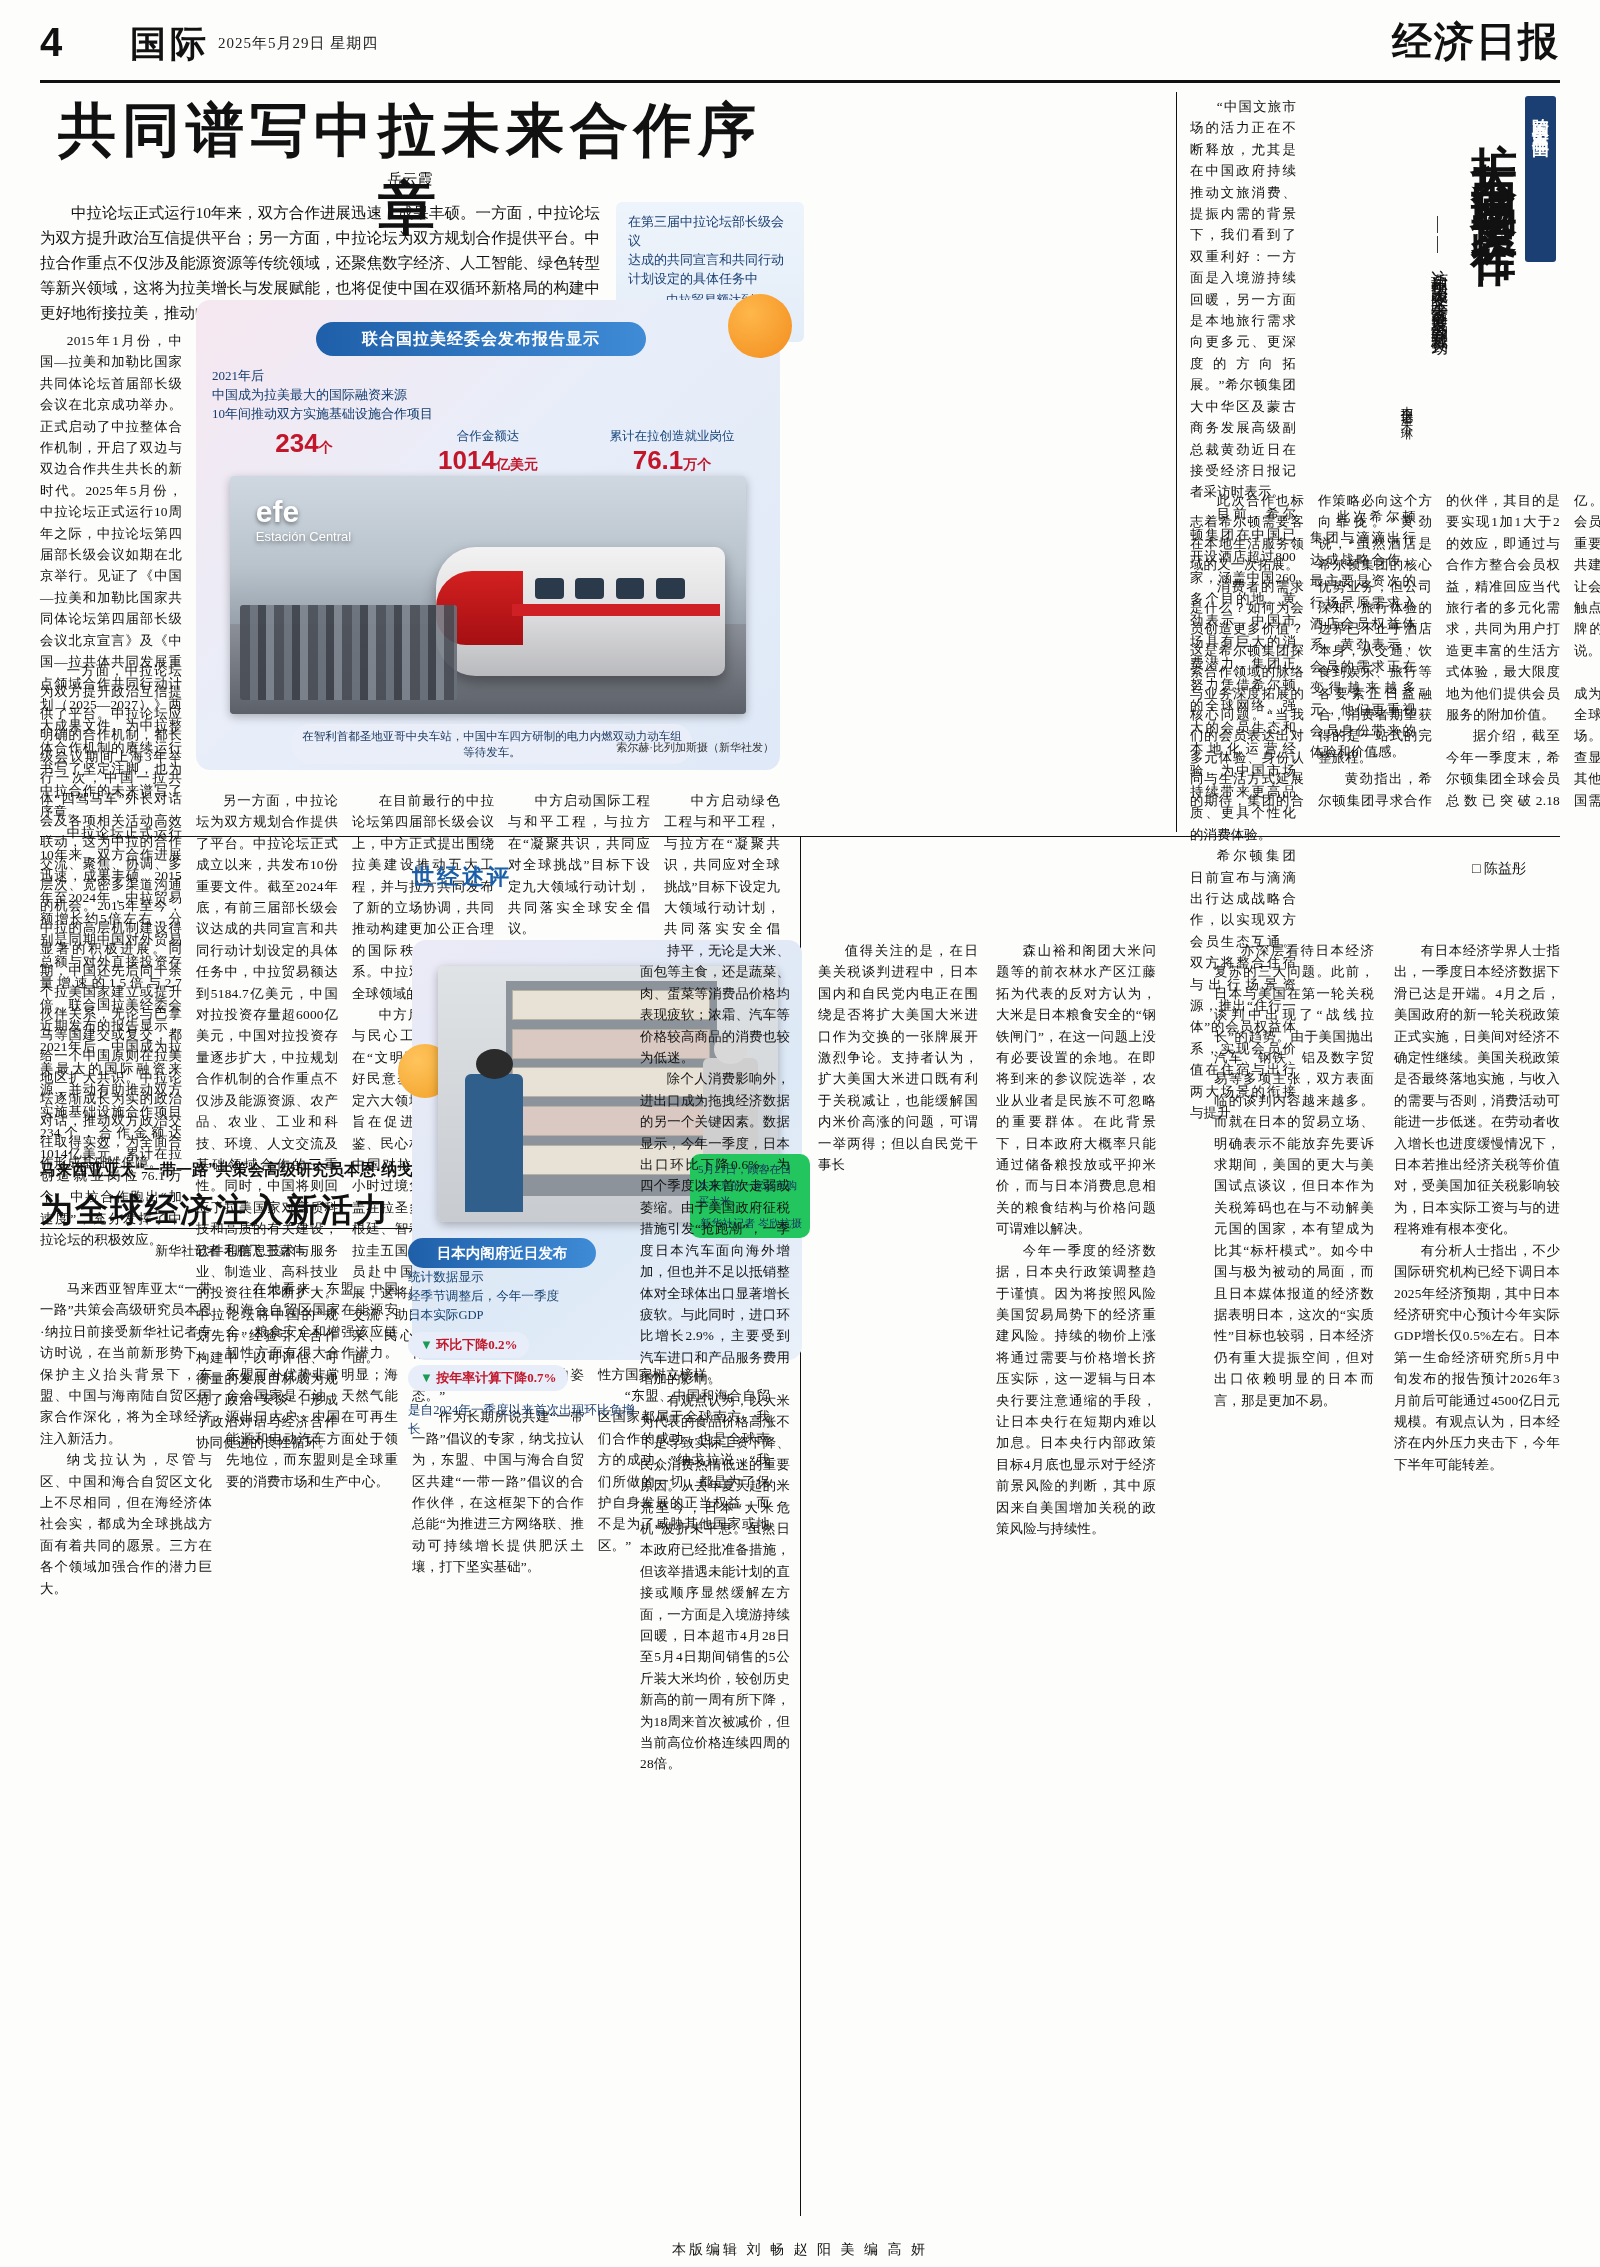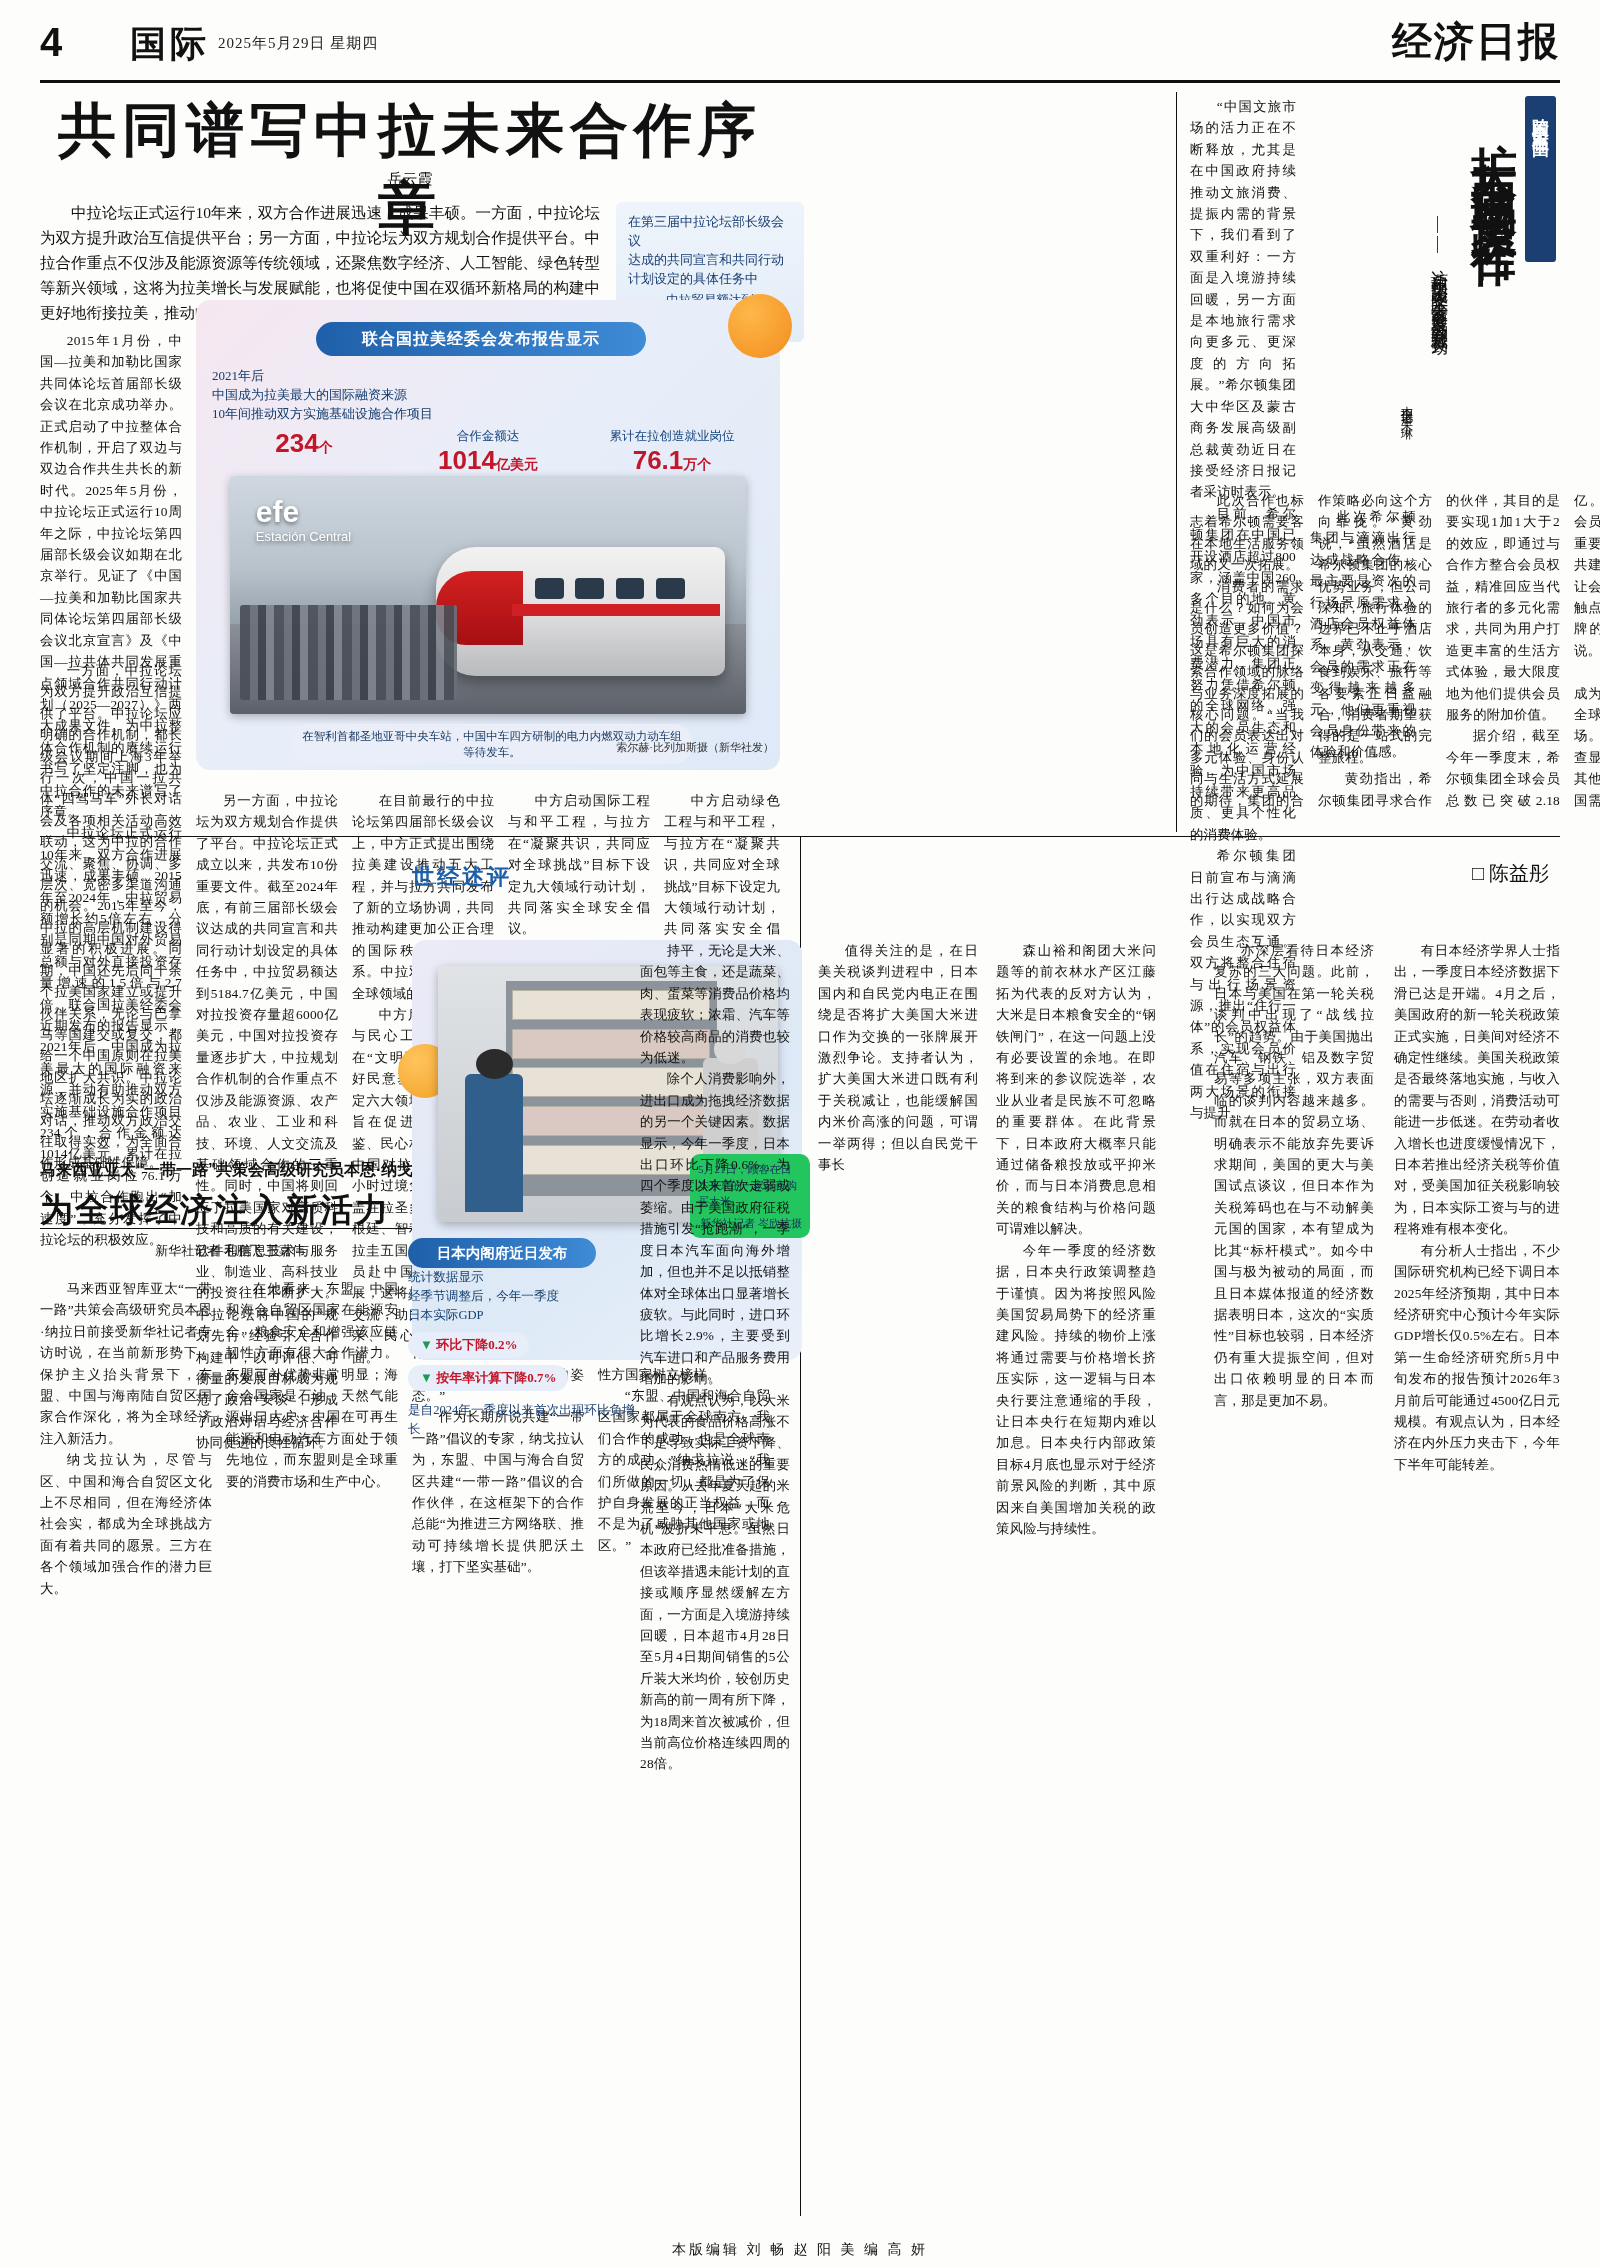--- a/index.html
+++ b/index.html
@@ -78,21 +78,21 @@
   .vert-head{position:absolute;writing-mode:vertical-rl;font-size:46px;font-weight:bold;
      letter-spacing:10px;font-family:"Liberation Sans",sans-serif;line-height:58px;}
   .vert-sub{position:absolute;writing-mode:vertical-rl;font-size:17px;letter-spacing:3px;line-height:26px;}
   .vert-by{position:absolute;writing-mode:vertical-rl;font-size:12.5px;letter-spacing:2px;line-height:18px;}
 
   
   .sec-tag{position:absolute;font-size:22px;font-weight:bold;color:#1b5fa8;letter-spacing:3px;
      font-family:"Liberation Sans",sans-serif;}
   .head2{position:absolute;font-size:46px;font-weight:bold;letter-spacing:4px;
      font-family:"Liberation Sans",sans-serif;}
-  .author2{position:absolute;font-size:20px;}
+  .author2{position:absolute;font-size:14px;}
 
   .graphic2{position:absolute;left:412px;top:940px;width:390px;height:420px;}
   .g2bg{position:absolute;inset:0;border-radius:14px;
      background:linear-gradient(140deg,#eceaf7 0%,#dde9f6 60%,#e9f0fa 100%);}
   .photo2{position:absolute;left:26px;top:26px;width:340px;height:256px;border-radius:6px;
      overflow:hidden;box-shadow:0 3px 10px rgba(0,0,0,.28);}
   .cap2{position:absolute;right:-8px;top:214px;width:120px;border-radius:10px;background:#22c55e;
      font-size:11px;line-height:16px;color:#17355e;padding:7px 8px;box-sizing:border-box;}
   .circle-o2{position:absolute;left:-14px;top:104px;width:54px;height:54px;border-radius:50%;
      background:radial-gradient(circle at 35% 30%,#ffc45c,#f2a128);}

